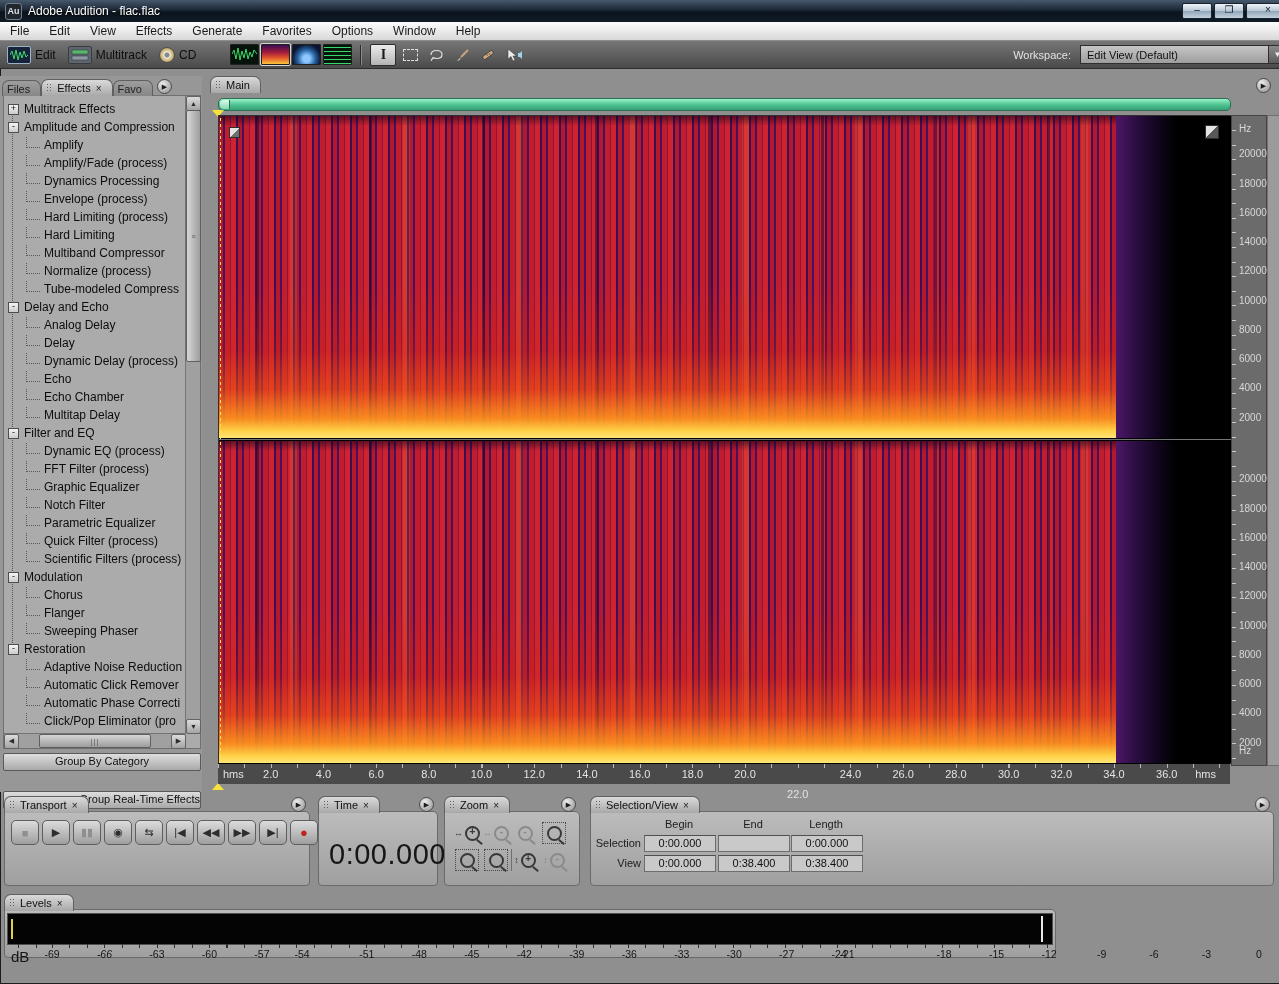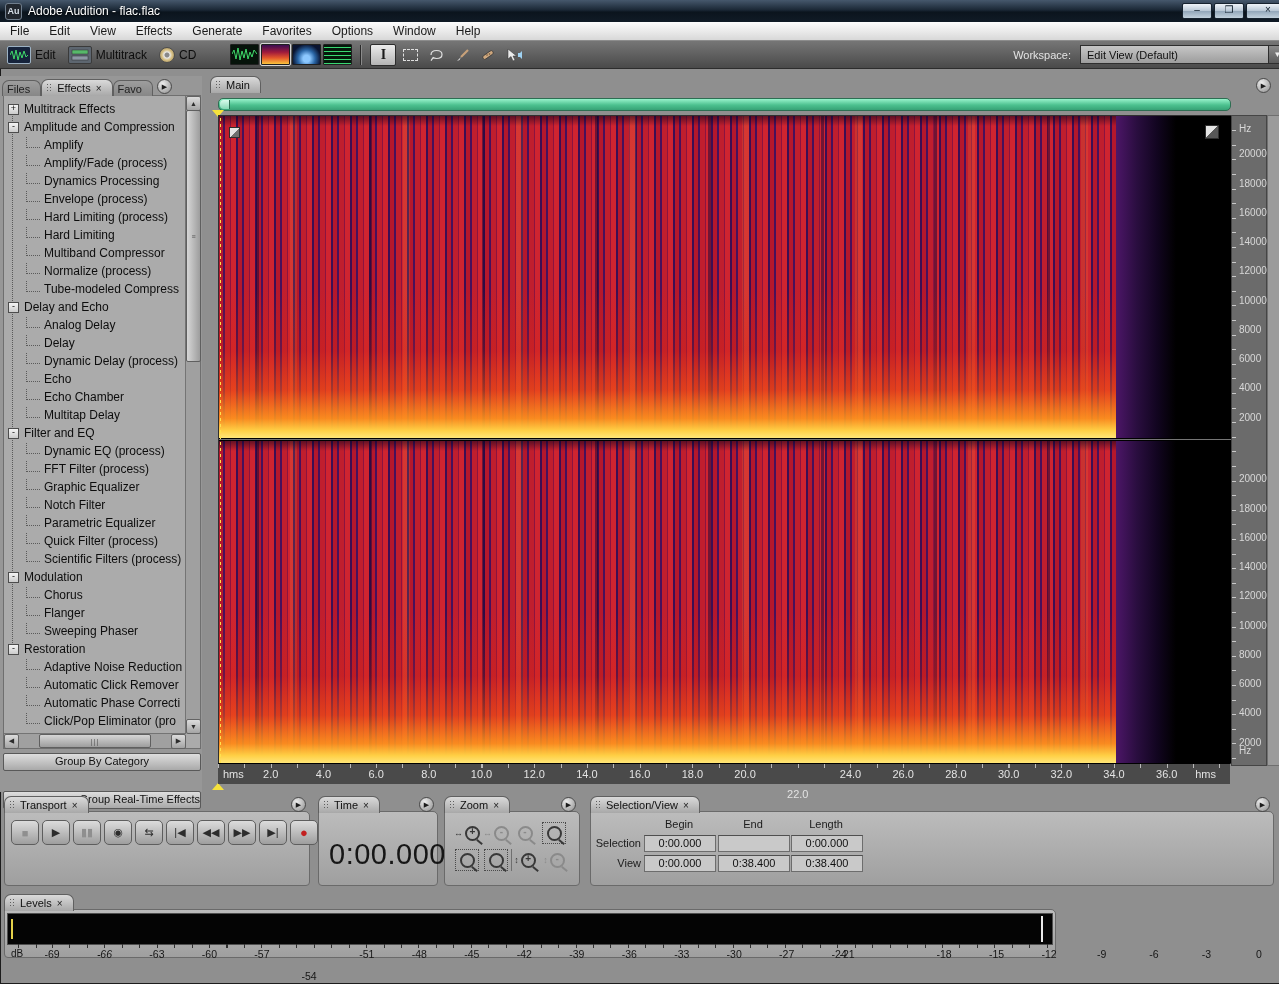--- a/index.html
+++ b/index.html
@@ -162,21 +162,21 @@
   .sv-box{position:absolute;width:70px;height:15px;background:#c9c9c9;border:1px solid #6d6d6d;
     border-top-color:#4f4f4f;font-size:11px;color:#101010;text-align:center;line-height:15px;}
   
   .meter{position:absolute;left:2px;right:2px;top:3px;height:30px;background:#040404;border:1px solid #4f4f4f;}
   .meter .ytick{position:absolute;left:3px;top:5px;bottom:5px;width:2px;background:#e4d04a;}
   .meter .rtick{position:absolute;right:9px;top:2px;bottom:2px;width:2px;background:#e8e8e8;}
   .lv-scale{position:absolute;left:2px;right:2px;top:34px;height:18px;}
   .lv-ticks{position:absolute;left:0;top:0;width:100%;height:4px;
     background:repeating-linear-gradient(90deg,#2e2e2e 0 1px,transparent 1px 17.45px);background-position:45px 0;}
   .lv-label{position:absolute;top:4px;transform:translateX(-50%);font-size:10.5px;color:#161616;}
-  .lv-unit{position:absolute;left:4px;top:4px;font-size:10px;color:#161616;}
+  .lv-unit{position:absolute;left:4px;top:4px;font-size:15px;color:#161616;}
   
   .statusbar{position:absolute;left:0;bottom:0;width:100%;height:22px;
     background:linear-gradient(#efefef,#c6c6c6);border-top:1px solid #6f6f6f;display:flex;align-items:center;
     font-size:11px;color:#1c1c1c;}
   .sb-cell{height:100%;display:flex;align-items:center;justify-content:center;
     border-left:1px solid #979797;box-shadow:inset 1px 0 0 #f6f6f6;}
   .sb-cell.first{flex:1;justify-content:flex-start;padding-left:8px;border-left:none;box-shadow:none;}
   .sb-cell.right{justify-content:flex-end;padding-right:14px;}
   svg{display:block;}
 </style>
@@ -646,21 +646,21 @@
         <div class="rtick"></div>
       </div>
       <div class="lv-scale" id="lv-scale">
         <div class="lv-ticks"></div>
         <span class="lv-unit">dB</span>
       <span class="lv-label" style="left: 45px;">-69</span>
           <span class="lv-label" style="left: 97.4783px; font-style: italic;">-66</span>
           <span class="lv-label" style="left: 149.957px;">-63</span>
           <span class="lv-label" style="left: 202.435px;">-60</span>
           <span class="lv-label" style="left: 254.913px;">-57</span>
-          <span class="lv-label" style="left: 302px; margin-top: 22px;">-54</span>
+          <span class="lv-label" style="left: 295px;">-54</span>
           <span class="lv-label" style="left: 359.87px;">-51</span>
           <span class="lv-label" style="left: 412.348px;">-48</span>
           <span class="lv-label" style="left: 464.826px;">-45</span>
           <span class="lv-label" style="left: 517.304px;">-42</span>
           <span class="lv-label" style="left: 569.783px;">-39</span>
           <span class="lv-label" style="left: 622.261px;">-36</span>
           <span class="lv-label" style="left: 674.739px;">-33</span>
           <span class="lv-label" style="left: 727.217px;">-30</span>
           <span class="lv-label" style="left: 779.696px;">-27</span>
           <span class="lv-label" style="left: 832.174px;">-24</span>

